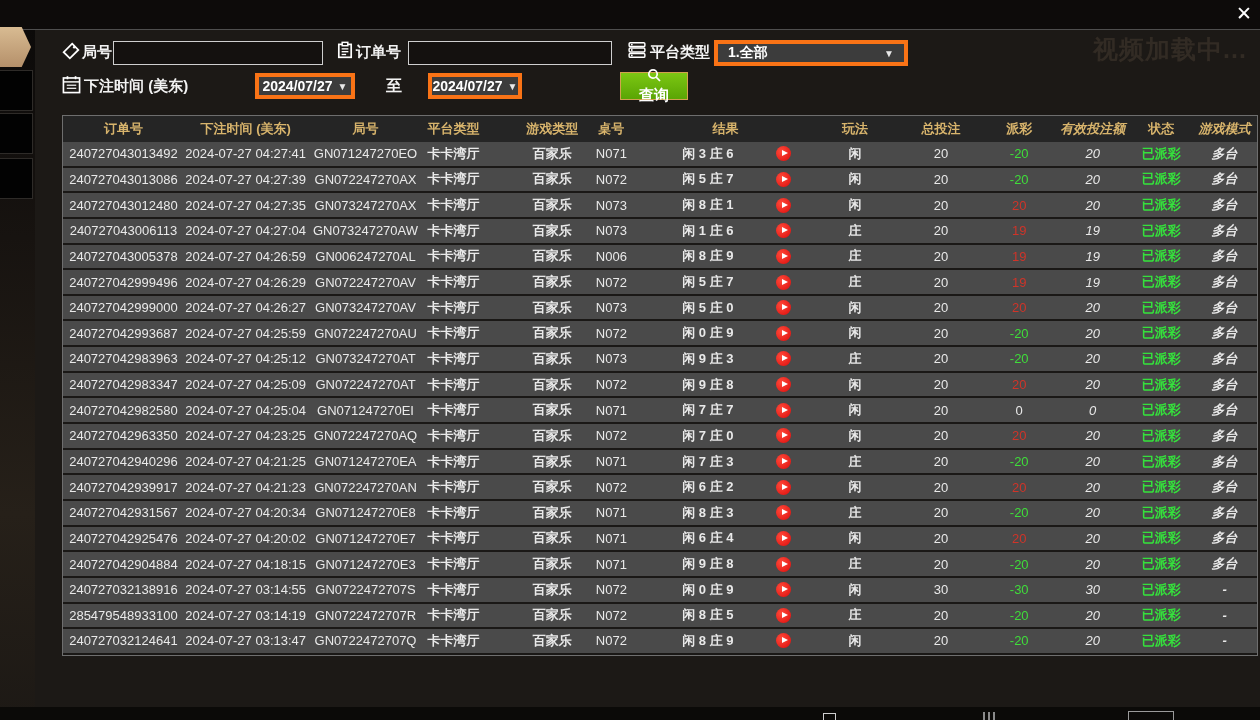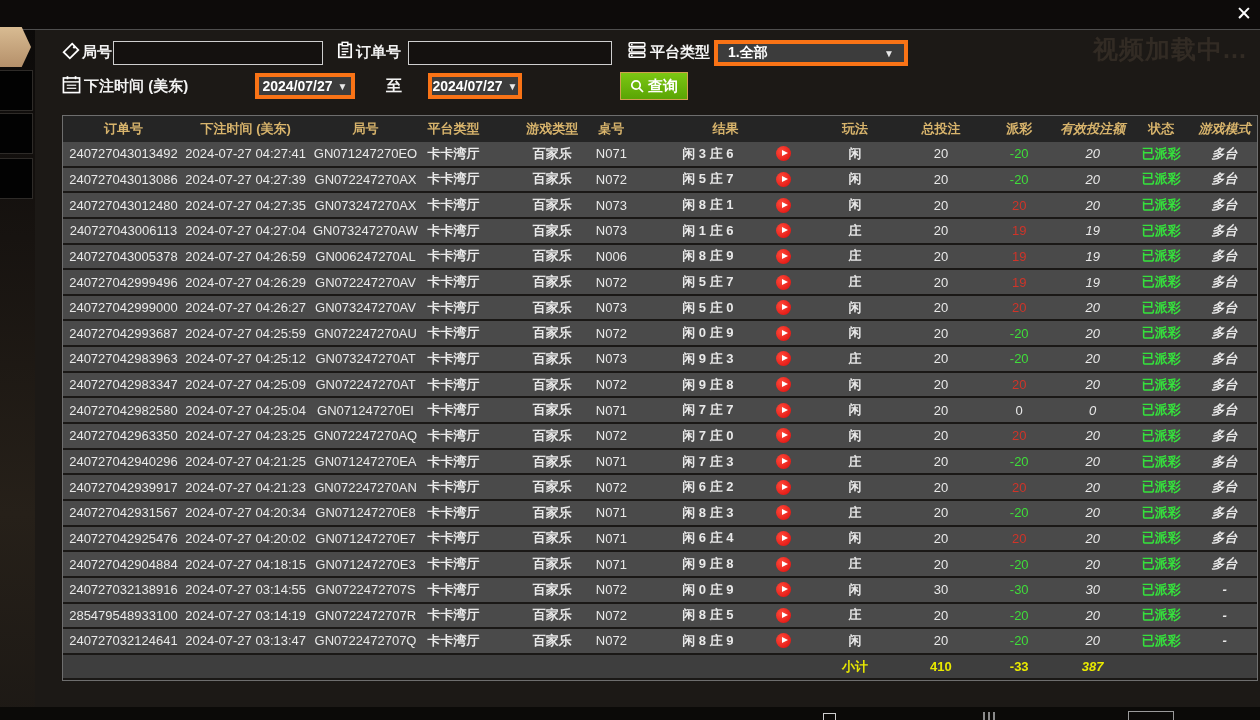--- a/index.html
+++ b/index.html
@@ -19,21 +19,21 @@
   .ghost{position:absolute;left:1093px;top:33px;color:#322b24;font-size:25px;font-weight:bold;letter-spacing:1px;}
 
   
   .flabel{position:absolute;color:#f3f3f3;font-size:15px;font-weight:bold;white-space:nowrap;}
   .ficon{position:absolute;width:18px;height:18px;}
   .txt-input{position:absolute;height:24px;background:#14110f;border:1px solid #cfcfcf;color:#fff;font-size:13px;padding:0 6px;outline:none;}
   .sel-box{position:absolute;height:26px;background:#3c3c3c;border:4px solid #f97316;color:#fff;font-size:14px;font-weight:bold;display:flex;align-items:center;cursor:pointer;}
   .sel-box .arrow{margin-left:auto;font-size:10px;color:#e8e8e8;}
   .date-box{justify-content:center;}
   .date-box .arrow{margin-left:5px;}
-  .query-btn{position:absolute;left:620px;top:72px;width:68px;height:28px;background:linear-gradient(#7cc713,#5aa504);border:1px solid #d2a14e;color:#fff;font-size:15px;font-weight:bold;display:flex;align-items:center;justify-content:center;gap:3px;cursor:pointer;}
+  .query-btn{position:absolute;left:620px;top:72px;width:68px;height:28px;background:linear-gradient(#7cc713,#5aa504);border:1px solid #d2a14e;color:#fff;font-size:15px;font-weight:bold;display:flex;align-items:center;justify-content:center;gap:3px;cursor:pointer;flex-direction:column;}
 
   
   .table{position:absolute;left:62px;top:115px;width:1196px;border:1px solid #6e6e6e;background:#1a1816;}
   .t-head{display:flex;height:26px;background:#252525;align-items:center;}
   .t-head span{color:#d8b46c;font-size:13px;font-weight:bold;text-align:center;}
   .t-row{display:flex;height:25.65px;background:#4a4a4a;border-bottom:2px solid #1a1816;align-items:center;}
   .t-row span{color:#e9e9e9;font-size:13px;text-align:center;white-space:nowrap;}
   .sum-row{display:flex;height:25.5px;background:#3e3e3e;border-bottom:2px solid #1a1816;align-items:center;}
   .sum-row span{color:#e9ea00;font-size:13px;font-weight:bold;text-align:center;}
   .c1{width:125px;}.c2{width:128px;}.c3{width:120px;}.c4{width:62px;}.c5{width:64px;margin-left:38px;}
@@ -534,35 +534,20 @@
       </span>
       <span class="c8 cjk">闲</span>
       <span class="c9">20</span>
       <span class="c10 neg">-20</span>
       <span class="c11">20</span>
       <span class="c12 status-paid">已派彩</span>
       <span class="c13 cjk">-</span>
     </div>
   </div>
 
-    <div class="sum-row">
-      <span class="c1"></span>
-        <span class="c2"></span>
-        <span class="c3"></span>
-        <span class="c4"></span>
-      <span class="c5"></span>
-        <span class="c6"></span>
-        <span class="c7"></span>
-      <span class="c8">小计</span>
-      <span class="c9">410</span>
-      <span class="c10">-33</span>
-      <span class="c11">387</span>
-      <span class="c12"></span>
-        <span class="c13"></span>
-    </div>
   </div>
 
   <div class="footer">
     <div class="frag-square"></div>
     <div class="frag-bars">
         <i></i>
         <i></i>
         <i></i>
       </div>
     <div class="frag-box"></div>

